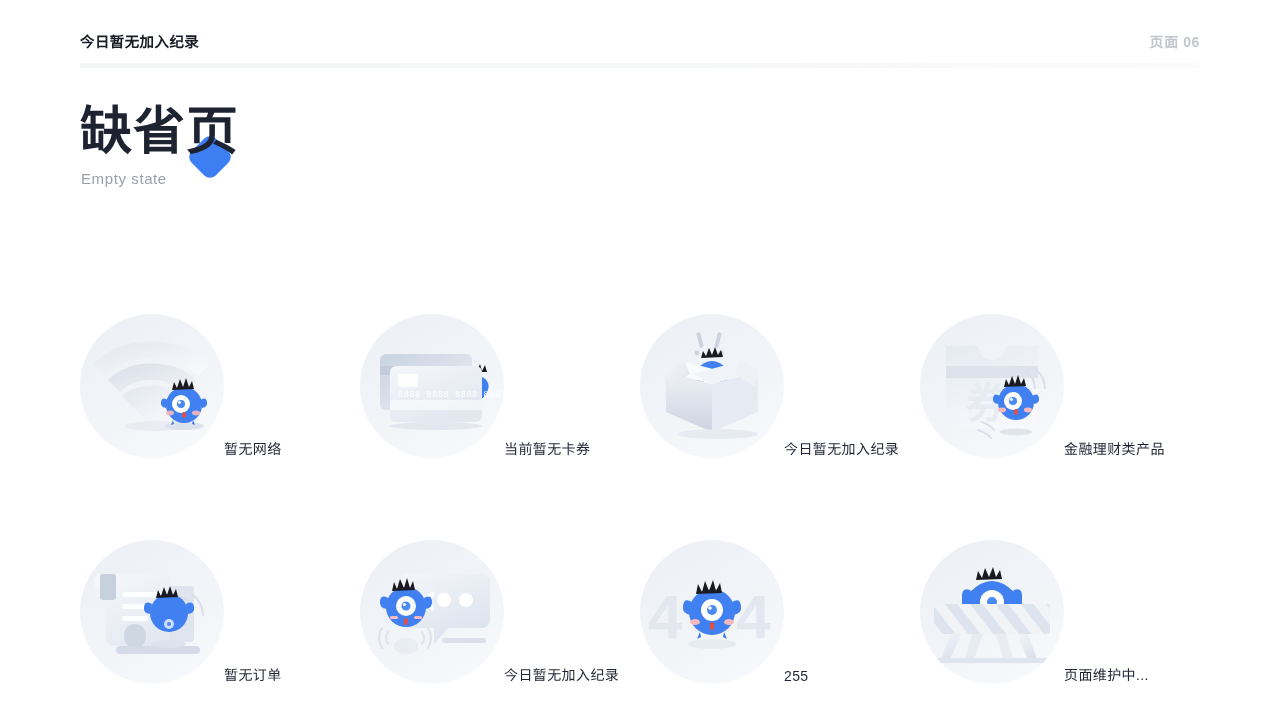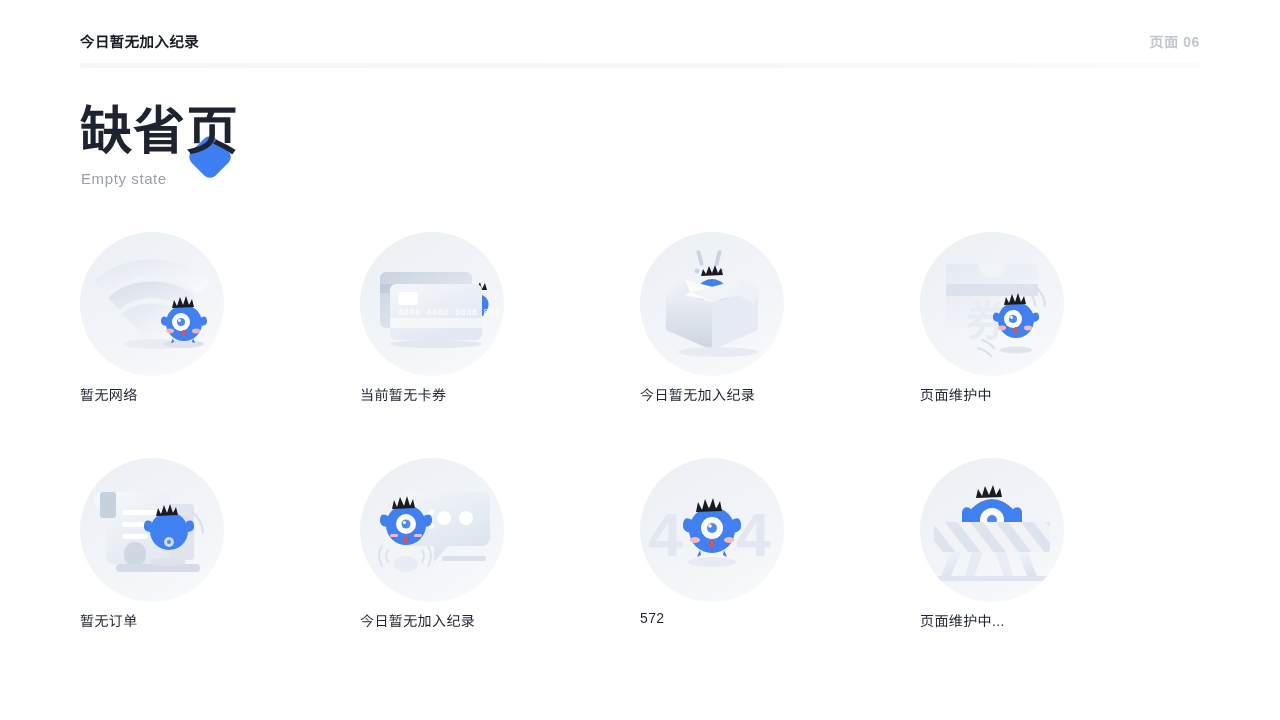--- a/index.html
+++ b/index.html
@@ -102,22 +102,22 @@
     position: absolute;
     left: 80px;
     top: 232px;
     width: 1120px;
     display: grid;
     grid-template-columns: repeat(4, 280px);
     grid-auto-rows: 226px;
   }
   .cell {
     display: flex;
-    flex-direction: column;
-    align-items: flex-start;
+    flex-direction: row;
+    align-items: flex-end;
   }
   .circle {
     width: 144px;
     height: 144px;
     border-radius: 50%;
     background: linear-gradient(150deg, #eceff4 0%, #f0f3f7 42%, #f8fafc 100%);
     position: relative;
     overflow: hidden;
   }
   .cell-label {
@@ -280,21 +280,21 @@
           <path d="M84 73 l2 -8 3 6 3 -9 3 8 3 -9 3 9 3 -6 2 8 z" fill="#1a1a20"></path>
           <circle cx="93" cy="87" r="9" fill="#ffffff"></circle>
           <circle cx="93" cy="87" r="4" fill="#4a8af2"></circle>
           <circle cx="91.5" cy="85.5" r="1.4" fill="#ffffff"></circle>
           <ellipse cx="82" cy="96" rx="4" ry="2.4" fill="#f7b9bd"></ellipse>
           <ellipse cx="108" cy="96" rx="4" ry="2.4" fill="#f7b9bd"></ellipse>
           <path d="M96 95 q2 0 2 3 q0 3 -2 3 q-2 0 -2 -3 q0 -3 2 -3z" fill="#e0504a"></path>
         </g>
       </svg>
     </div>
-    <div class="cell-label">页面维护中</div>
+    <div class="cell-label">金融理财类产品</div>
   </div>
 
   <div class="cell">
     <div class="circle">
       <svg class="illus" viewBox="0 0 144 144">
         <defs>
           <linearGradient id="g5a" x1="0" y1="0" x2="0.6" y2="1">
             <stop offset="0" stop-color="#f6f8fb"></stop>
               <stop offset="1" stop-color="#e4e9f1"></stop>
           </linearGradient>
@@ -382,21 +382,21 @@
           <circle cx="72" cy="70" r="5" fill="#4a8af2"></circle>
           <circle cx="70" cy="68" r="1.8" fill="#ffffff"></circle>
           <ellipse cx="55" cy="82" rx="5" ry="3" fill="#f7b9bd"></ellipse>
           <ellipse cx="89" cy="82" rx="5" ry="3" fill="#f7b9bd"></ellipse>
           <path d="M72 82 q2.2 0 2.2 4 q0 4 -2.2 4 q-2.2 0 -2.2 -4 q0 -4 2.2 -4z" fill="#e0504a"></path>
           <path d="M60 92 l-3 7 4 -2 z" fill="#3b78e8"></path>
           <path d="M84 92 l3 7 -4 -2 z" fill="#3b78e8"></path>
         </g>
       </svg>
     </div>
-    <div class="cell-label">572</div>
+    <div class="cell-label">255</div>
   </div>
 
   <div class="cell">
     <div class="circle">
       <svg class="illus" viewBox="0 0 144 144">
         <defs>
           <linearGradient id="g8a" x1="0" y1="0" x2="0.4" y2="1">
             <stop offset="0" stop-color="#f2f5f9"></stop>
               <stop offset="1" stop-color="#dbe2ec"></stop>
           </linearGradient>

